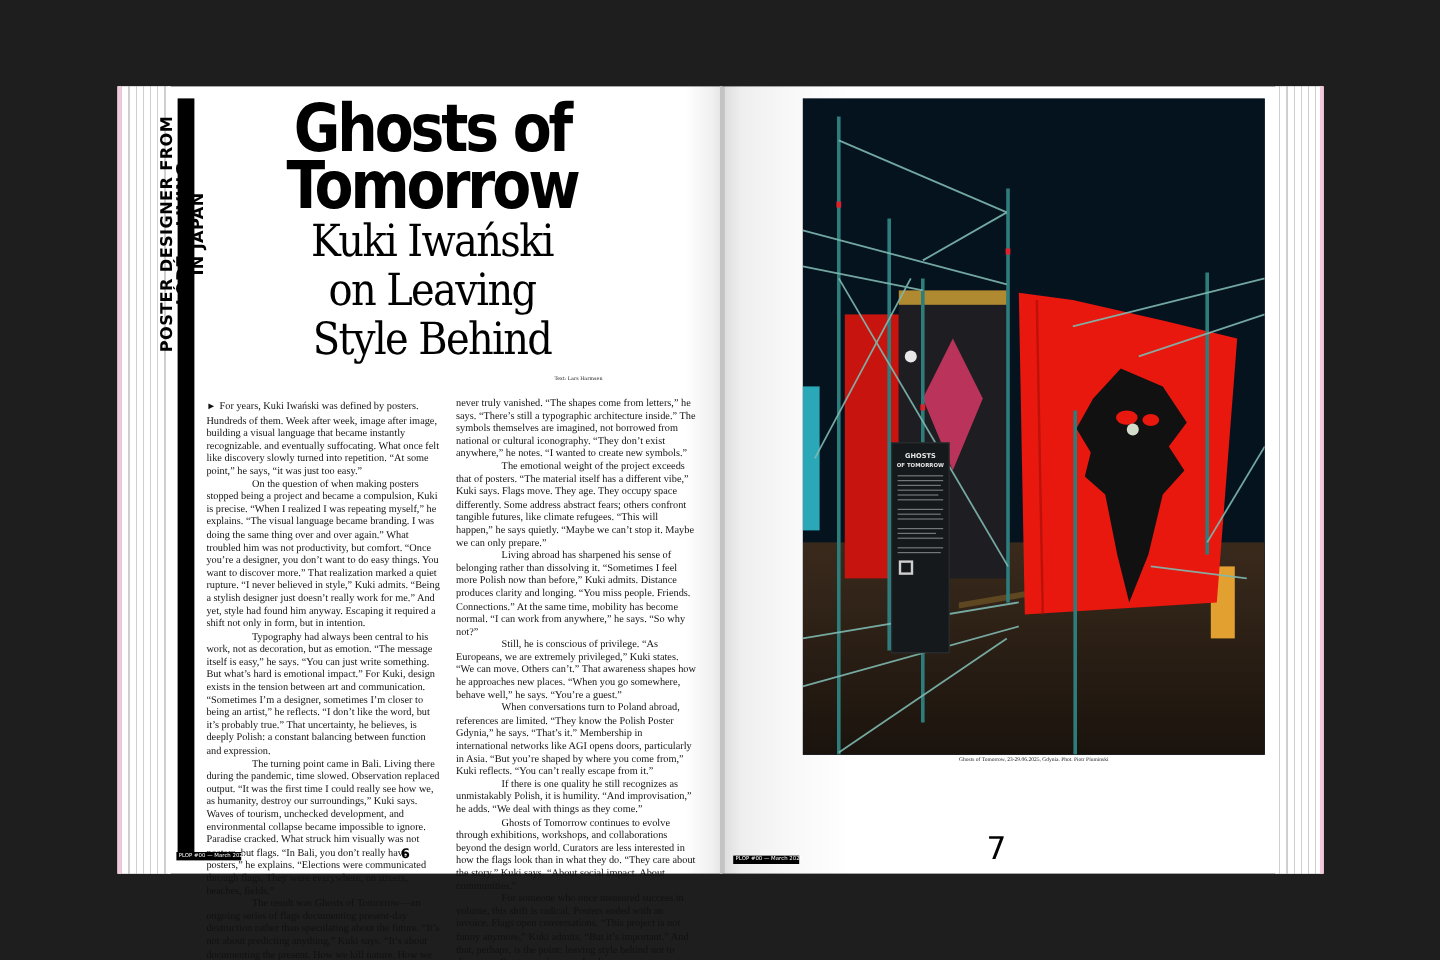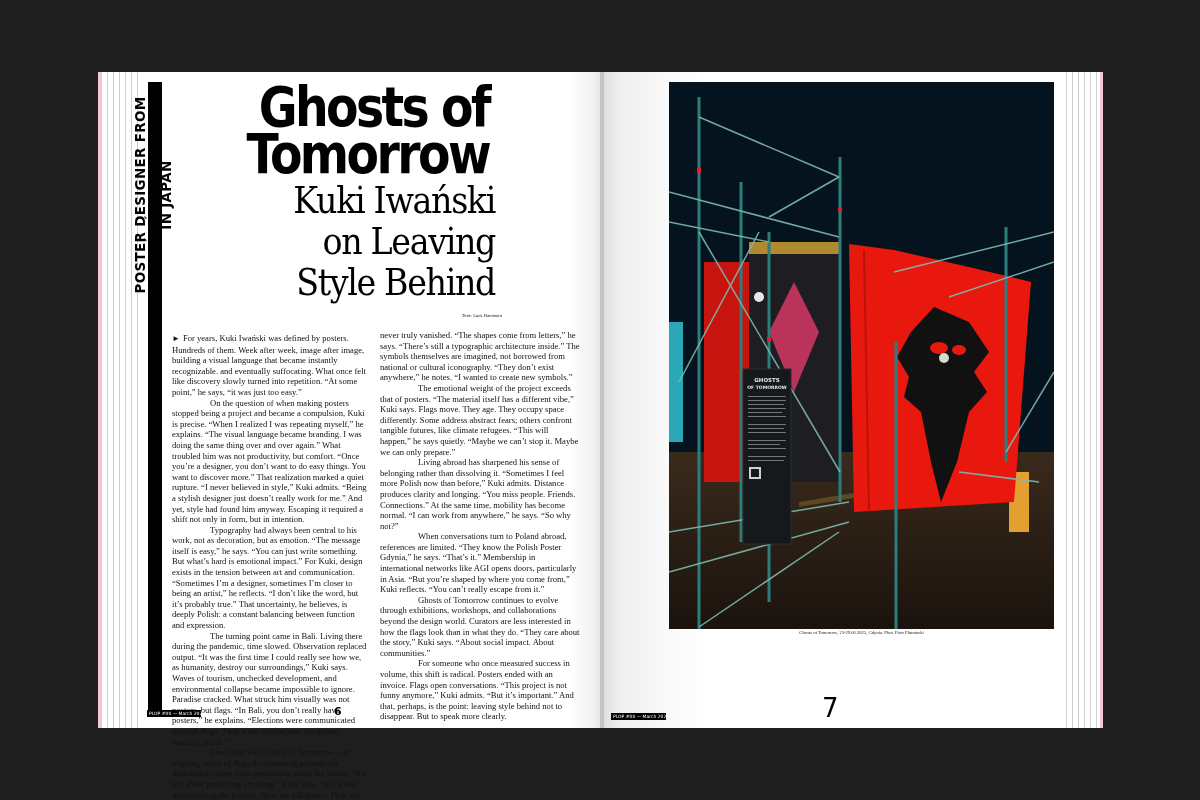--- a/index.html
+++ b/index.html
@@ -20,21 +20,21 @@
   .gutter-shade { position: absolute; left: 570px; top: 72px; width: 34px; height: 656px;
     background: linear-gradient(90deg, rgba(255,255,255,0) 0%, rgba(0,0,0,0.06) 70%, rgba(0,0,0,0.12) 100%); }
 
   
   .vbar { position: absolute; left: 148px; top: 82px; width: 14px; height: 630px; background: #000; }
   .kicker { position: absolute; left: 118px; top: 80px; width: 70px; height: 230px; }
   .kicker span { position: absolute; left: 50%; top: 50%; transform: translate(-50%,-50%) rotate(-90deg);
     white-space: pre; font-family: "DejaVu Sans", sans-serif; font-weight: 900; font-size: 13.5px;
     line-height: 13px; text-align: center; color: #000; letter-spacing: 0.3px; width: 230px; }
 
-  .headline { position: absolute; left: 210px; top: 84px; width: 300px; text-align: right; }
+  .headline { position: absolute; left: 210px; top: 84px; width: 300px; text-align: center; }
   .headline .title { font-family: "DejaVu Sans", sans-serif; font-weight: 700; font-size: 55px;
     line-height: 47px; letter-spacing: -3px; color: #000; transform: scaleX(0.86); transform-origin: center; }
   .headline .subtitle { font-family: "DejaVu Serif", serif; font-size: 37px; line-height: 37px;
     letter-spacing: -1.5px; color: #000; margin-top: 4px; transform: scaleX(0.9); transform-origin: center; }
   .byline { position: absolute; left: 462px; top: 313px; font-size: 4px; color: #222; }
 
   .col { position: absolute; font-family: "Liberation Serif", serif; font-size: 8.6px; line-height: 10.6px;
     color: #111; text-align: left; }
   .col p { text-indent: 0; margin: 0; }
   .col p + p { text-indent: 38px; }
@@ -92,21 +92,23 @@
   <p>On the question of when making posters stopped being a project and became a compulsion, Kuki is precise. “When I realized I was repeating myself,” he explains. “The visual language became branding. I was doing the same thing over and over again.” What troubled him was not productivity, but comfort. “Once you’re a designer, you don’t want to do easy things. You want to discover more.” That realization marked a quiet rupture. “I never believed in style,” Kuki admits. “Being a stylish designer just doesn’t really work for me.” And yet, style had found him anyway. Escaping it required a shift not only in form, but in intention.</p>
   <p>Typography had always been central to his work, not as decoration, but as emotion. “The message itself is easy,” he says. “You can just write something. But what’s hard is emotional impact.” For Kuki, design exists in the tension between art and communication. “Sometimes I’m a designer, sometimes I’m closer to being an artist,” he reflects. “I don’t like the word, but it’s probably true.” That uncertainty, he believes, is deeply Polish: a constant balancing between function and expression.</p>
   <p>The turning point came in Bali. Living there during the pandemic, time slowed. Observation replaced output. “It was the first time I could really see how we, as humanity, destroy our surroundings,” Kuki says. Waves of tourism, unchecked development, and environmental collapse became impossible to ignore. Paradise cracked. What struck him visually was not posters, but flags. “In Bali, you don’t really have posters,” he explains. “Elections were communicated through flags. They were everywhere, on streets, beaches, fields.”</p>
   <p>The result was Ghosts of Tomorrow—an ongoing series of flags documenting present-day destruction rather than speculating about the future. “It’s not about predicting anything,” Kuki says. “It’s about documenting the present. How we kill nature. How we destroy societies.” Choosing the flag was a conceptual decision. “Typography doesn’t make sense on a flag,” he explains. “It’s two-sided, so you can not read the backside.” And yet typography</p>
 </div>
 
 <div class="col col-2">
   <p>never truly vanished. “The shapes come from letters,” he says. “There’s still a typographic architecture inside.” The symbols themselves are imagined, not borrowed from national or cultural iconography. “They don’t exist anywhere,” he notes. “I wanted to create new symbols.”</p>
   <p>The emotional weight of the project exceeds that of posters. “The material itself has a different vibe,” Kuki says. Flags move. They age. They occupy space differently. Some address abstract fears; others confront tangible futures, like climate refugees. “This will happen,” he says quietly. “Maybe we can’t stop it. Maybe we can only prepare.”</p>
   <p>Living abroad has sharpened his sense of belonging rather than dissolving it. “Sometimes I feel more Polish now than before,” Kuki admits. Distance produces clarity and longing. “You miss people. Friends. Connections.” At the same time, mobility has become normal. “I can work from anywhere,” he says. “So why not?”</p>
+  <p>Still, he is conscious of privilege. “As Europeans, we are extremely privileged,” Kuki states. “We can move. Others can’t.” That awareness shapes how he approaches new places. “When you go somewhere, behave well,” he says. “You’re a guest.”</p>
   <p>When conversations turn to Poland abroad, references are limited. “They know the Polish Poster Gdynia,” he says. “That’s it.” Membership in international networks like AGI opens doors, particularly in Asia. “But you’re shaped by where you come from,” Kuki reflects. “You can’t really escape from it.”</p>
+  <p>If there is one quality he still recognizes as unmistakably Polish, it is humility. “And improvisation,” he adds. “We deal with things as they come.”</p>
   <p>Ghosts of Tomorrow continues to evolve through exhibitions, workshops, and collaborations beyond the design world. Curators are less interested in how the flags look than in what they do. “They care about the story,” Kuki says. “About social impact. About communities.”</p>
   <p>For someone who once measured success in volume, this shift is radical. Posters ended with an invoice. Flags open conversations. “This project is not funny anymore,” Kuki admits. “But it’s important.” And that, perhaps, is the point: leaving style behind not to disappear. But to speak more clearly.</p>
 </div>
 
 <div class="folio-tag folio-left">PLOP #00 — March 2026</div>
 <div class="page-num-left">6</div>
 
 <div class="photo">
   <svg width="385" height="547" viewBox="0 0 385 547">
     <defs>

